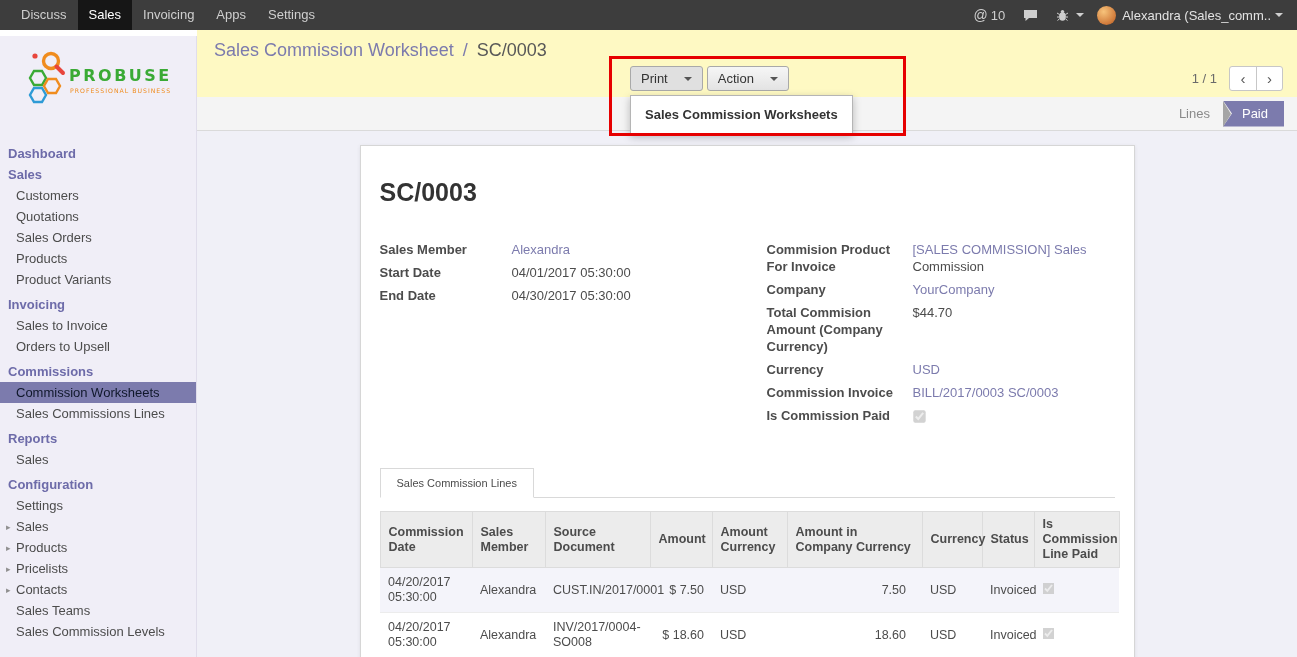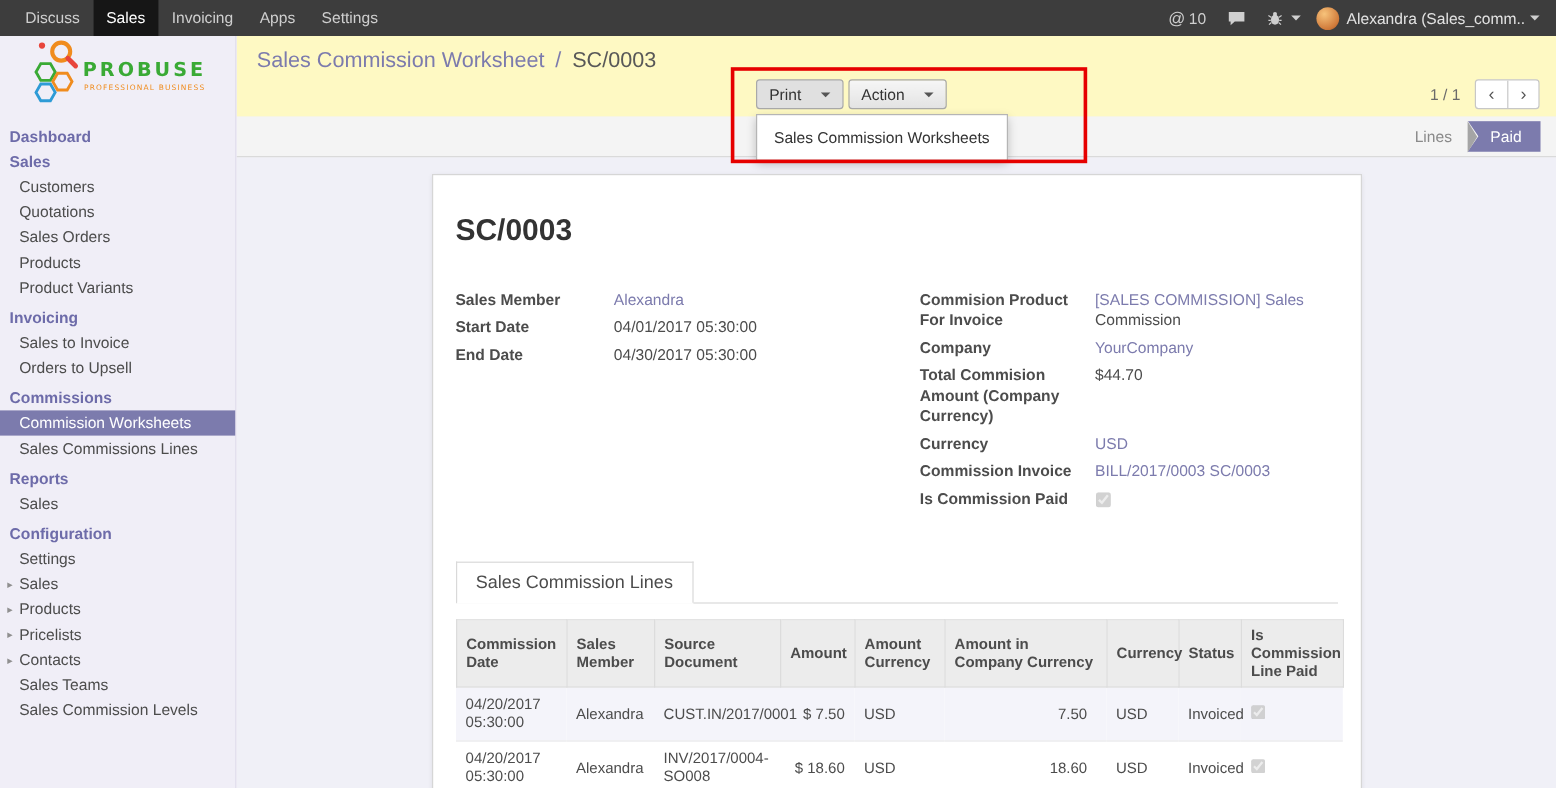--- a/index.html
+++ b/index.html
@@ -16,27 +16,27 @@
   .systray-item { display:flex; align-items:center; gap:3px; color:#cfcfcf; font-size:13px;
                   padding:0 9px; height:30px; cursor:pointer; }
   .at-glyph { font-size:14px; color:#cfcfcf; }
   .caret-down { width:0; height:0; border-left:4px solid transparent; border-right:4px solid transparent;
                 border-top:4px solid #cfcfcf; display:inline-block; margin-left:4px; }
   .avatar { width:19px; height:19px; border-radius:50%;
             background:radial-gradient(circle at 35% 30%, #f7c37b, #d07a3a 70%, #9c5221); margin-right:6px; }
   .user-menu { display:flex; align-items:center; color:#e2e2e2; font-size:13px; padding:0 4px; cursor:pointer; }
 
   
-  .sidebar { position:absolute; top:18px; left:0; width:197px; bottom:0; background:#f0eef7;
+  .sidebar { position:absolute; top:36px; left:0; width:197px; bottom:0; background:#f0eef7;
              border-right:1px solid #e0ddeb; z-index:5; }
   .logo-wrap { text-align:center; padding:12px 0 6px; }
-  .nav { margin-top:4px; font-size:13px; }
+  .nav { margin-top:27px; font-size:13px; }
   .nav-header { color:#6d6ba9; font-weight:bold; padding:2px 8px; line-height:17px; margin-top:4px; cursor:pointer; }
   .nav-item { color:#4c4c4c; padding:2px 8px 2px 16px; line-height:17px; position:relative; cursor:pointer; }
-  .nav-item.selected { background:#7c7bad; color:#ffffff; }
+  .nav-item.selected { background:#7c7bad; color:#0f172a; }
   .nav-expand { position:absolute; left:6px; top:3px; font-size:9px; color:#8f8f8f; }
 
   
   .content { position:absolute; top:30px; left:197px; right:0; bottom:0; background:#f0f0f7; overflow:hidden; }
   .control-panel { height:67px; background:#fef9c3; position:relative;text-decoration:underline; }
   .breadcrumb { position:absolute; left:17px; top:10px; font-size:18px; color:#585858; white-space:nowrap; }
   .breadcrumb .bc-link { color:#7c7bad; cursor:pointer; }
   .breadcrumb .bc-sep { color:#7c7bad; padding:0 4px; }
 
   .cp-buttons { position:absolute; left:433px; top:36px; display:flex; gap:4px; }
@@ -47,21 +47,21 @@
   .btn.open { background:#e0e0e0; }
 
   .pager { position:absolute; right:14px; top:36px; display:flex; align-items:center; gap:12px; }
   .pager-text { font-size:13px; color:#6a6a6a; }
   .pager-buttons { display:flex; border:1px solid #c7c7c7; border-radius:3px; background:#fff; overflow:hidden; }
   .pager-btn { width:26px; height:23px; display:flex; align-items:center; justify-content:center;
                font-size:15px; color:#555; cursor:pointer; }
   .pager-btn + .pager-btn { border-left:1px solid #c7c7c7; }
 
   .dropdown { position:absolute; left:433px; top:65px; background:#fff; border:1px solid #b5b5b5;
-              box-shadow:0 3px 8px rgba(0,0,0,.25); z-index:60; padding:5px 0; }
+              box-shadow:0 3px 8px rgba(0,0,0,.25); z-index:60; padding:5px 0;font-weight:bold; }
   .dropdown-item { font-size:13px; color:#333; padding:6px 14px; white-space:nowrap; cursor:pointer; }
 
   .annotation-rect { position:absolute; left:412px; top:26px; width:297px; height:80px;
                      border:3px solid #e60000; z-index:100; pointer-events:none; }
 
   .form-statusbar { height:34px; background:#f4f4f4; border-bottom:1px solid #dadada;
                     display:flex; justify-content:flex-end; align-items:center; padding-right:13px; }
   .state-draft { font-size:13px; color:#8a8a8a; padding:0 13px; line-height:26px; cursor:pointer; }
   .state-arrow { width:0; height:0; border-top:13px solid transparent; border-bottom:13px solid transparent;
                  border-left:8px solid #a5a5a5; margin-right:-8px; position:relative; z-index:2; }
@@ -80,21 +80,21 @@
   .flabel { font-weight:bold; color:#4c4c4c; flex-shrink:0; padding-right:10px; }
   .fgroup-left .flabel { width:132px; }
   .fgroup-right .flabel { width:146px; }
   .fvalue { color:#4c4c4c; }
   .flink { color:#7c7bad; cursor:pointer; }
   .fcheck { transform:scale(.95); margin-top:2px; }
 
   .notebook { margin-top:38px; }
   .tabs { display:flex; border-bottom:1px solid #d9d9d9; }
   .tab { background:#fff; border:1px solid #d9d9d9; border-bottom:1px solid #fff; margin-bottom:-1px;
-         padding:8px 16px; font-size:15px; color:#4c4c4c; cursor:pointer; }
+         padding:8px 16px; font-size:11px; color:#4c4c4c; cursor:pointer; }
 
   table.olist { width:100%; border-collapse:collapse; margin-top:13px; table-layout:fixed;
                 font-size:12.5px; color:#4c4c4c; }
   .olist th { background:#ececec; border:1px solid #dcdcdc; font-weight:bold; text-align:left;
               padding:5px 8px; vertical-align:middle; line-height:15px; }
   .olist td { padding:7px 8px; vertical-align:middle; border-bottom:1px solid #ececec; line-height:15px; }
   .olist tbody tr:nth-child(odd) { background:#f4f4fa; }
   .num { text-align:right; }
   .pad-r { padding-right:16px !important; }
   .cell-check { transform:scale(.9); }

